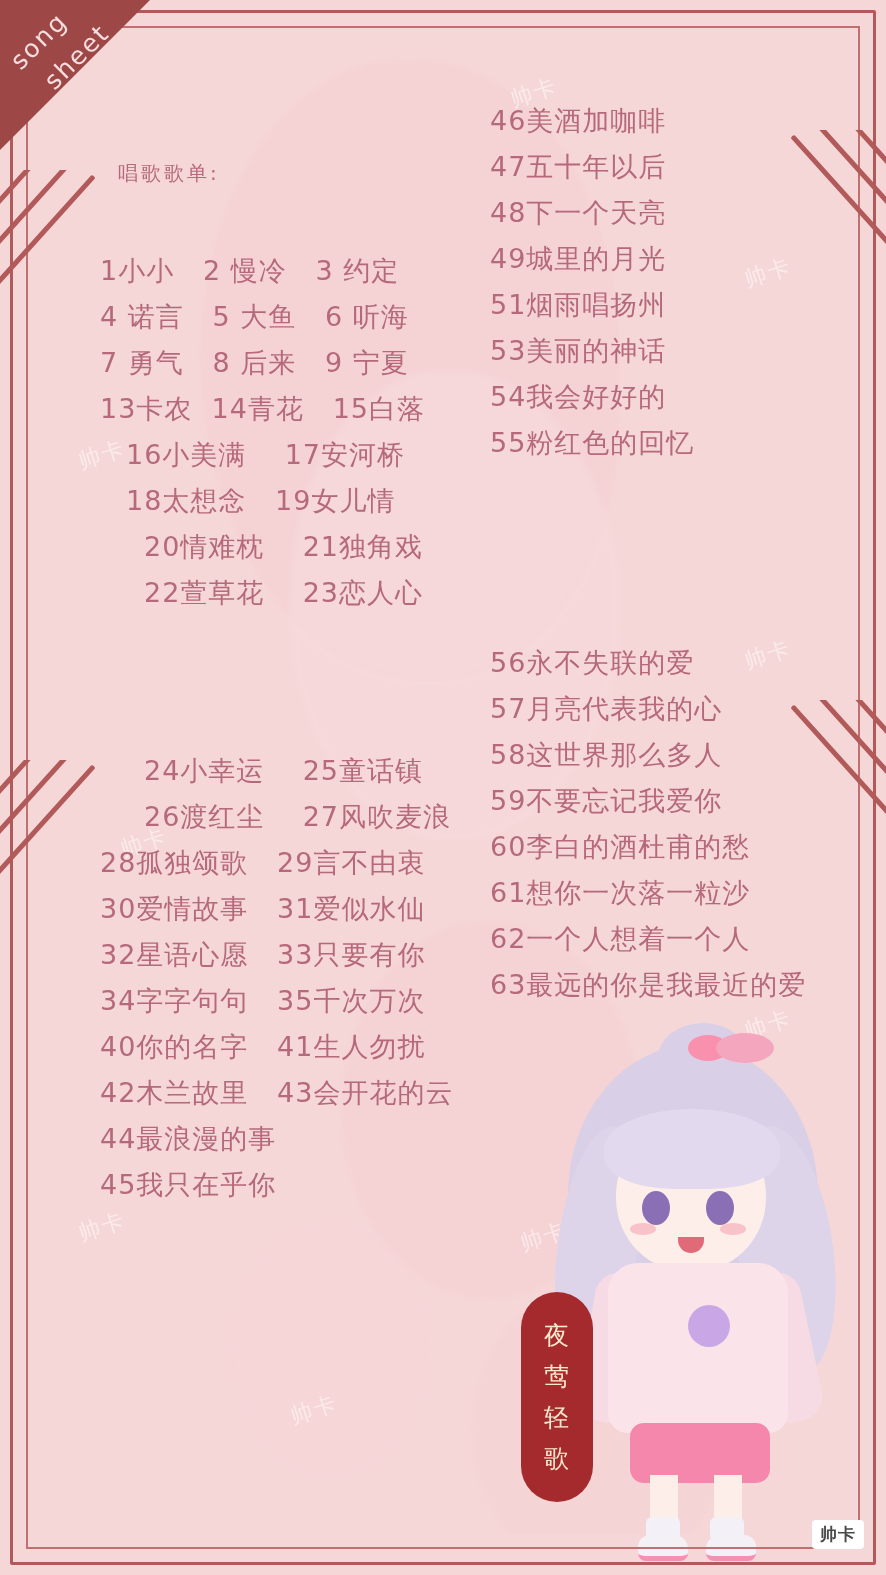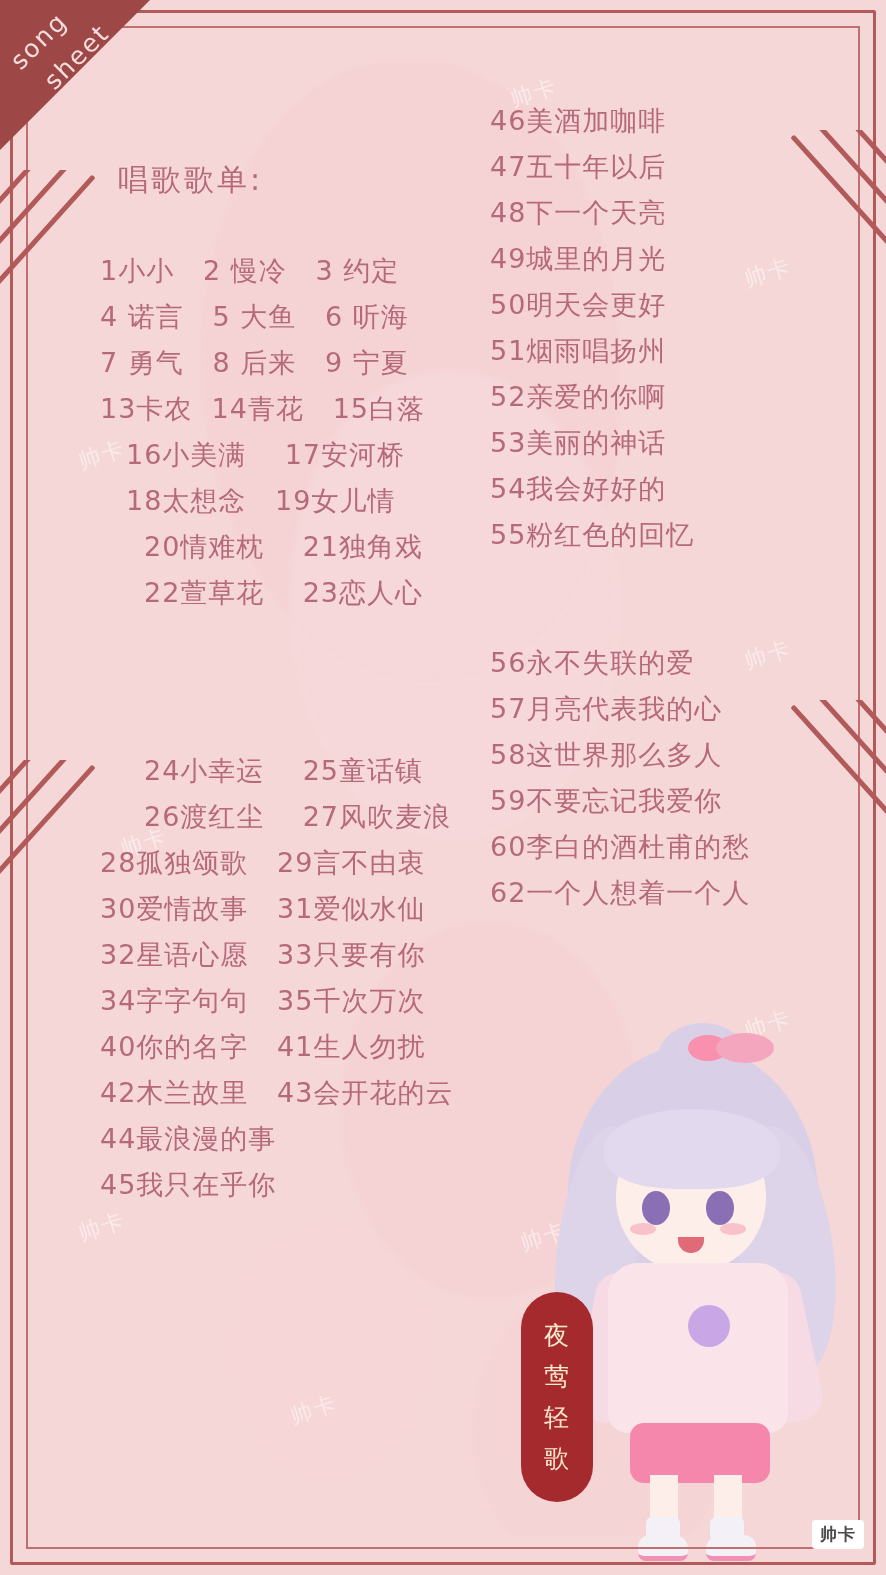--- a/index.html
+++ b/index.html
@@ -90,21 +90,21 @@
     transform: rotate(-18deg);
     font-family: "DejaVu Sans", sans-serif;
     pointer-events: none;
   }
 
   
   .content { position: absolute; inset: 0; }
   .list-title {
     position: absolute;
     left: 118px; top: 160px;
-    font-size: 30px;
+    font-size: 20px;
     color: #b5697a;
     letter-spacing: 3px;
     font-family: "DejaVu Sans", sans-serif;
   }
   .col {
     position: absolute;
     color: #b5697a;
     font-family: "DejaVu Sans", sans-serif;
   }
   .col-left  { left: 100px; top: 248px; width: 400px; }
@@ -290,35 +290,35 @@
       <div class="line">42木兰故里   43会开花的云</div>
       <div class="line">44最浪漫的事</div>
       <div class="line">45我只在乎你</div>
     </div>
 
     <div class="col col-right">
       <div class="line">46美酒加咖啡</div>
       <div class="line">47五十年以后</div>
       <div class="line">48下一个天亮</div>
       <div class="line">49城里的月光</div>
-      <div class="line">50明天会更好</div>
       <div class="line">51烟雨唱扬州</div>
-      <div class="line">52亲爱的你啊</div>
       <div class="line">53美丽的神话</div>
       <div class="line">54我会好好的</div>
       <div class="line">55粉红色的回忆</div>
     </div>
 
     <div class="col col-right2">
       <div class="line">56永不失联的爱</div>
       <div class="line">57月亮代表我的心</div>
       <div class="line">58这世界那么多人</div>
       <div class="line">59不要忘记我爱你</div>
       <div class="line">60李白的酒杜甫的愁</div>
+      <div class="line">61想你一次落一粒沙</div>
       <div class="line">62一个人想着一个人</div>
+      <div class="line">63最远的你是我最近的爱</div>
     </div>
 
     <div class="stamp">
       <span>夜</span>
       <span>莺</span>
       <span>轻</span>
       <span>歌</span>
     </div>
 
     <div class="logo">帅卡</div>

